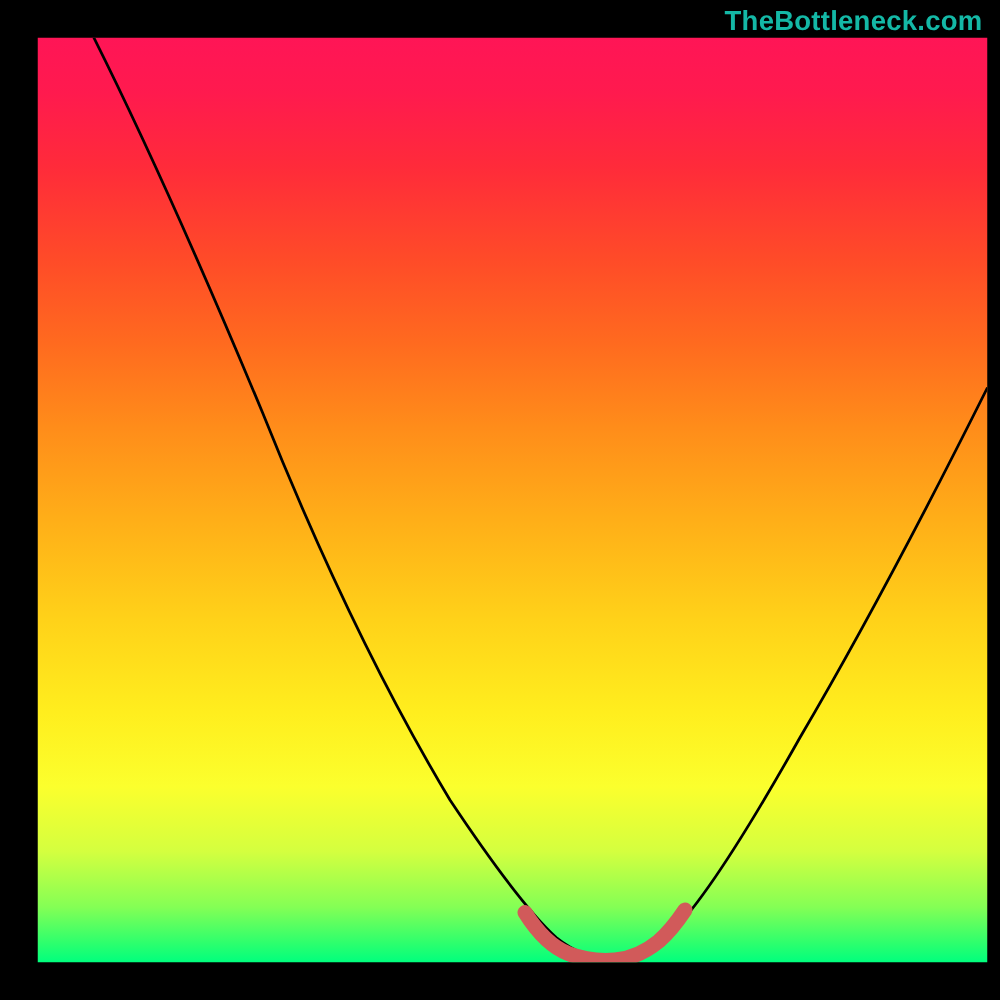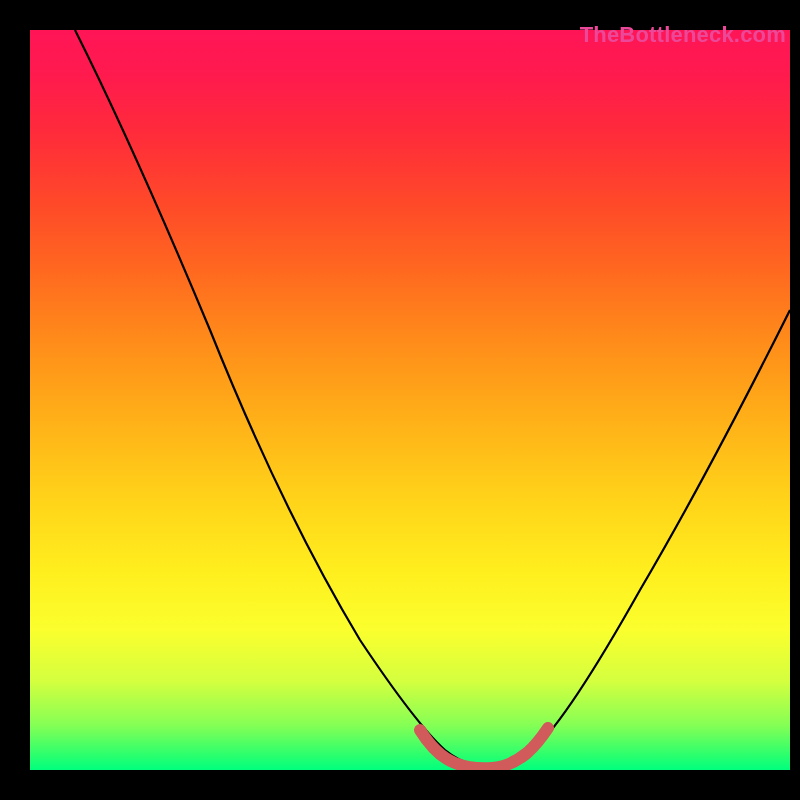--- a/index.html
+++ b/index.html
@@ -12,25 +12,25 @@
     overflow: hidden;
   }
   .frame {
     position: relative;
     width: 800px;
     height: 800px;
     background: #000;
   }
   .watermark {
     position: absolute;
-    top: 22px;
+    top: 4px;
     right: 14px;
     font-size: 22px;
     font-weight: 600;
-    color: #ec4899;
+    color: #14b8a6;
     letter-spacing: 0.2px;
     z-index: 50;
   }
   .plot-area {
     position: absolute;
     left: 30px;
     top: 30px;
     width: 760px;
     height: 740px;
     overflow: hidden;

